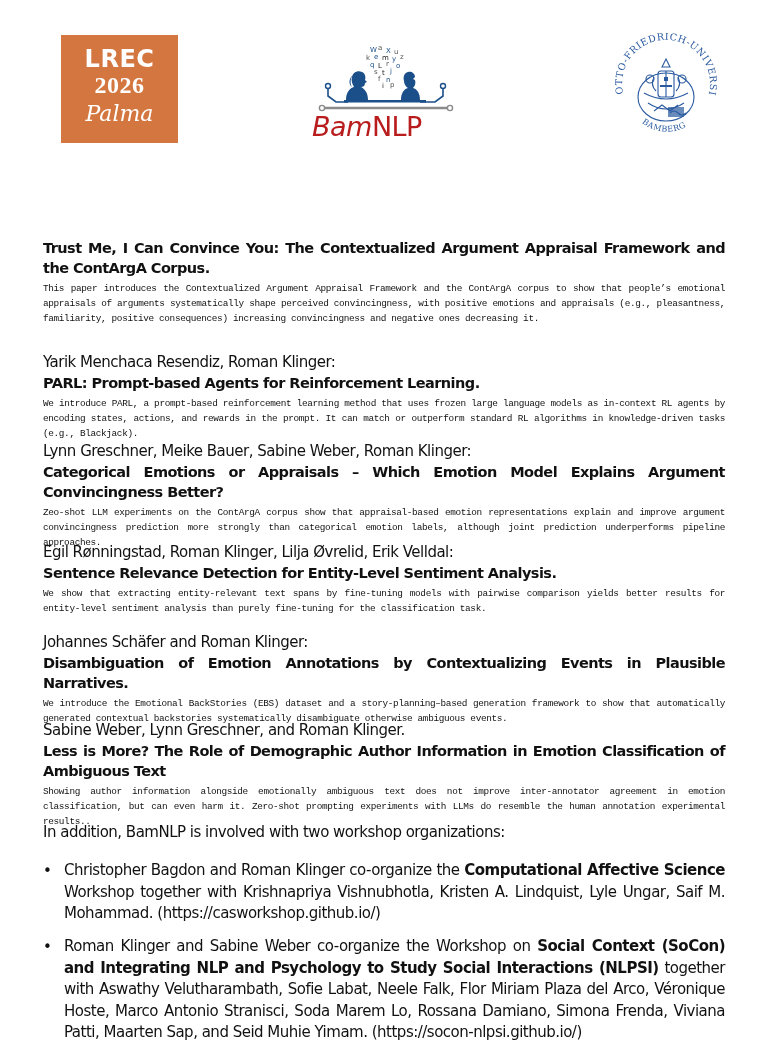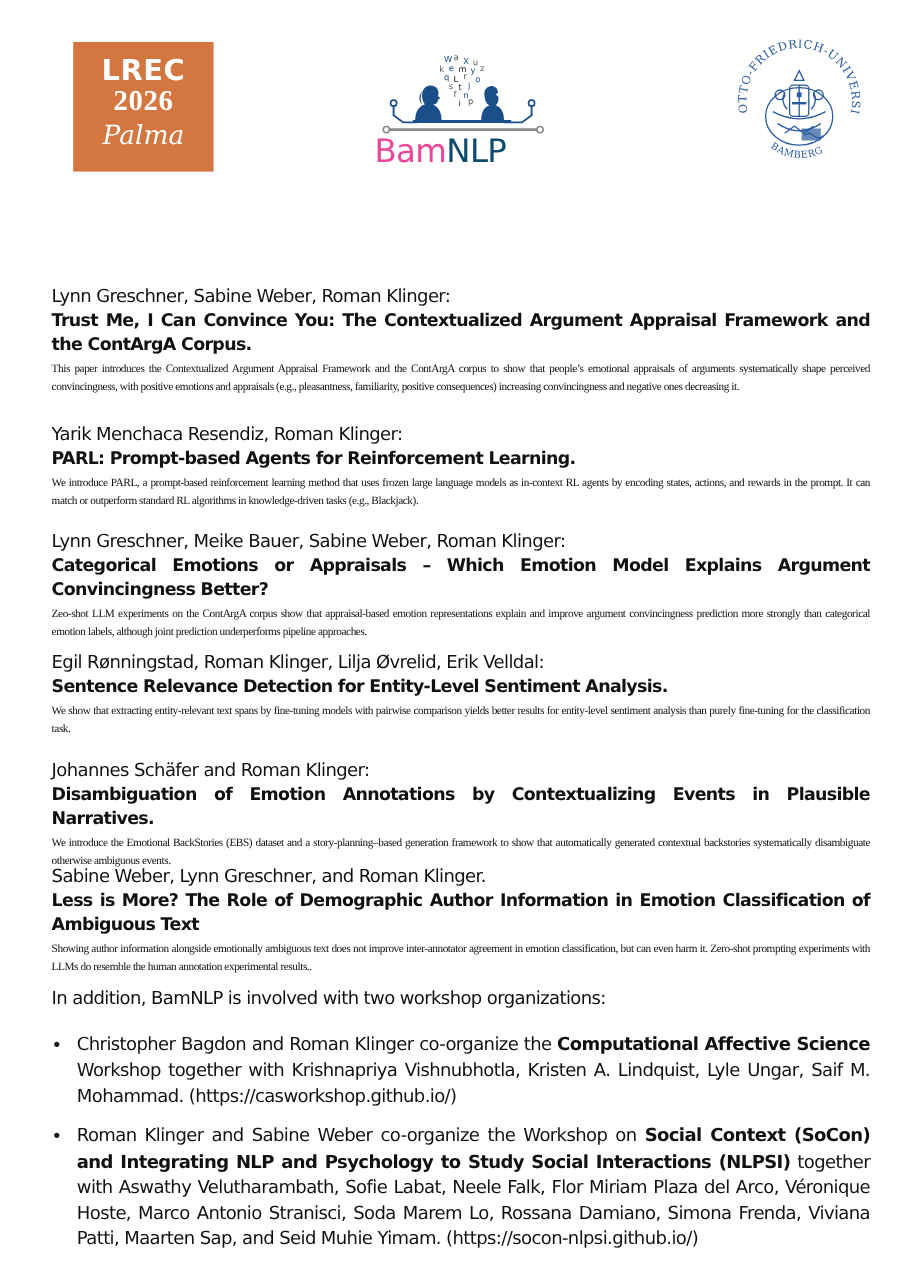--- a/index.html
+++ b/index.html
@@ -7,30 +7,30 @@
   .page { position: absolute; left: 0; top: 0; width: 770px; height: 1064px; }
 
   
   .logo-lrec { position: absolute; left: 43px; top: 35px; width: 117px; height: 108px; background: #d4763f; color: #fff; text-align: center; margin-left: 18px; }
   .logo-lrec .l1 { position: absolute; left: 0; right: 0; top: 11px; font-family: "DejaVu Sans", sans-serif; font-weight: bold; font-size: 24px; letter-spacing: 0.5px; line-height: 26px; }
   .logo-lrec .l2 { position: absolute; left: 0; right: 0; top: 37px; font-family: Liberation Serif, serif; font-weight: bold; font-size: 24px; letter-spacing: 0.5px; line-height: 26px; }
   .logo-lrec .l3 { position: absolute; left: 0; right: 0; top: 66px; font-family: "DejaVu Serif", serif; font-style: italic; font-size: 22px; line-height: 26px; font-weight: normal; text-align: center; }
 
   .logo-bamnlp { position: absolute; left: 308px; top: 42px; width: 155px; height: 100px; }
   .logo-bamnlp .txt { position: absolute; left: 4px; top: 70px; font-family: "DejaVu Sans", sans-serif; font-size: 27px; line-height: 30px; letter-spacing: -0.5px; }
-  .logo-bamnlp .txt .bam { color: #ec4899; }
-  .logo-bamnlp .txt .nlp { color: #0c4a6e; }
+  .logo-bamnlp .txt .bam { color: #b91c1c; font-style: italic; }
+  .logo-bamnlp .txt .nlp { color: #b91c1c; }
 
   .logo-seal { position: absolute; left: 610px; top: 33px; width: 112px; height: 112px; }
   .intro { position: absolute; left: 43px; top: 160px; width: 682px; font-size: 15.3px; line-height: 21px; text-align: justify; font-family: "DejaVu Sans", sans-serif; letter-spacing: -0.45px; word-spacing: 0.5px; }
 
   .paper { position: absolute; left: 43px; width: 682px; }
   .paper .authors { font-family: "DejaVu Sans", sans-serif; font-size: 15px; line-height: 20px; letter-spacing: -0.5px; }
   .paper .title { font-family: "DejaVu Sans", sans-serif; font-weight: bold; font-size: 14.5px; line-height: 20px; text-align: justify; letter-spacing: -0.55px; margin-top: 1px; }
-  .paper .abstract { font-family: Liberation Serif, serif; font-size: 9.4px; line-height: 15px; text-align: justify; letter-spacing: -0.35px; margin-top: 3px; }
+  .paper .abstract { font-family: Liberation Mono, monospace; font-size: 9.4px; line-height: 15px; text-align: justify; letter-spacing: -0.35px; margin-top: 3px; }
 
   .addition { position: absolute; left: 43px; top: 822px; width: 682px; font-family: "DejaVu Sans", sans-serif; font-size: 15px; line-height: 20px; letter-spacing: -0.5px; }
 
   .ws-list { position: absolute; left: 43px; width: 682px; }
   .ws-item { position: absolute; left: 0; width: 682px; }
   .ws-bullet { position: absolute; left: 0; top: 0; font-family: "DejaVu Sans", sans-serif; font-size: 15px; line-height: 22px; }
   .ws-text { position: absolute; left: 21px; width: 661px; font-family: "DejaVu Sans", sans-serif; font-size: 15px; line-height: 21.5px; text-align: justify; letter-spacing: -0.5px; }
   .ws-text b { font-weight: bold; }
 </style>
 </head>
@@ -118,21 +118,20 @@
       <g fill="#2a5aa0">
         <rect x="54" y="44" width="4" height="4"></rect>
         <rect x="50" y="52" width="12" height="2"></rect>
         <path d="M58 74 h16 v10 h-16 z" opacity="0.7"></path>
       </g>
     </svg>
   </div>
 
 
   <div class="paper" style="top:237px;">
-    <div class="authors">Lynn Greschner, Sabine Weber, Roman Klinger:</div>
     <div class="title">Trust Me, I Can Convince You: The Contextualized Argument Appraisal Framework and the ContArgA Corpus.</div>
     <div class="abstract">This paper introduces the Contextualized Argument Appraisal Framework and the ContArgA corpus to show that people’s emotional appraisals of arguments systematically shape perceived convincingness, with positive emotions and appraisals (e.g., pleasantness, familiarity, positive consequences) increasing convincingness and negative ones decreasing it.</div>
   </div>
 
   <div class="paper" style="top:441px;">
     <div class="authors">Lynn Greschner, Meike Bauer, Sabine Weber, Roman Klinger:</div>
     <div class="title">Categorical Emotions or Appraisals – Which Emotion Model Explains Argument Convincingness Better?</div>
     <div class="abstract">Zeo-shot LLM experiments on the ContArgA corpus show that appraisal-based emotion representations explain and improve argument convincingness prediction more strongly than categorical emotion labels, although joint prediction underperforms pipeline approaches.</div>
   </div>
 

